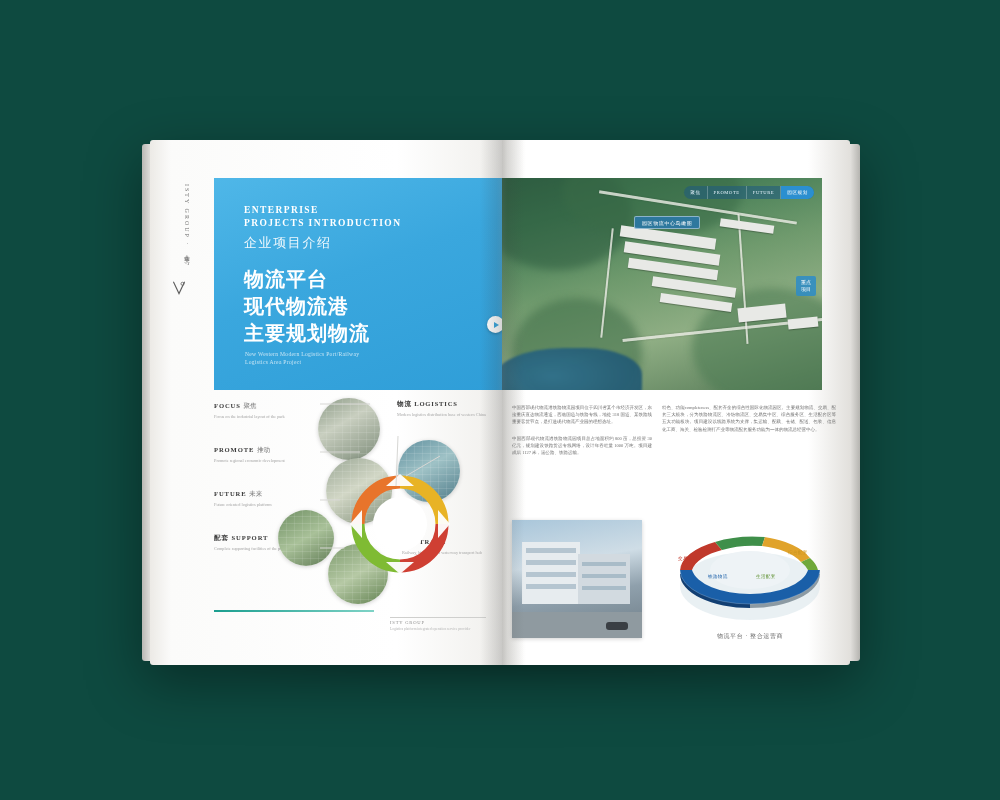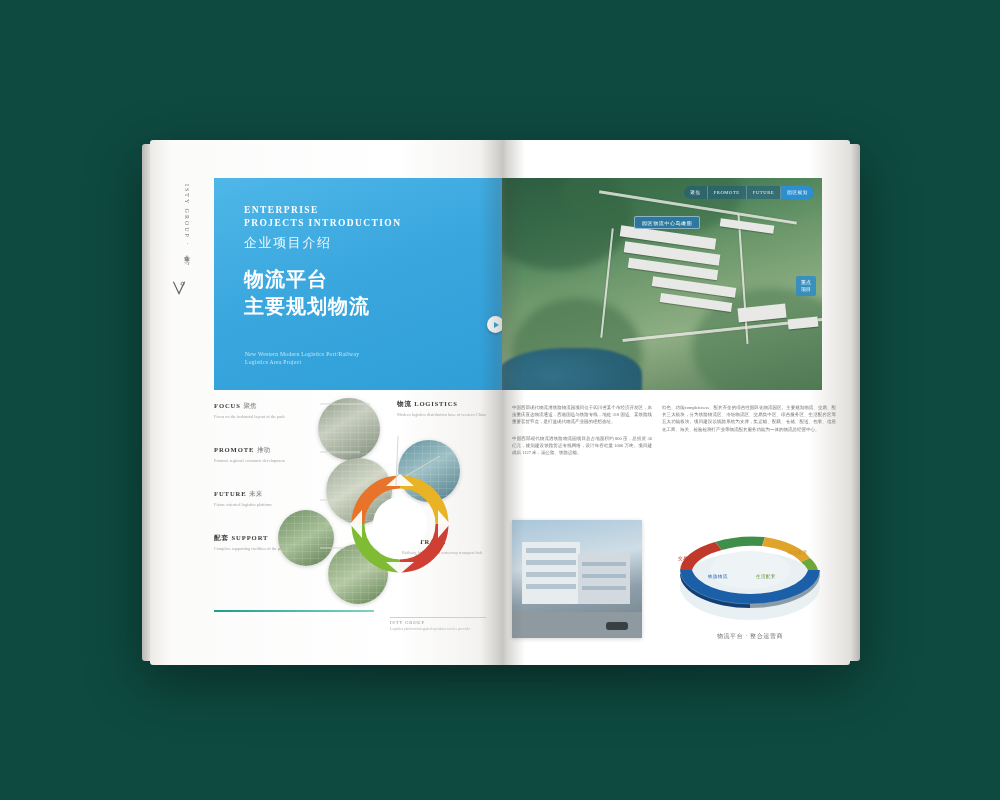--- a/index.html
+++ b/index.html
@@ -260,20 +260,21 @@
         </svg>
         <div class="vtext">ISTY GROUP · 企业 07</div>
       </div>
 
       <div class="hero">
         <div class="hero-kicker" style="white-space:pre-line">ENTERPRISE
 PROJECTS INTRODUCTION</div>
         <div class="hero-kicker-cn">企业项目介绍</div>
         <div class="hero-title">
           <div>物流平台</div>
+          <div>现代物流港</div>
           <div>主要规划物流</div>
         </div>
         <div class="hero-sub" style="white-space:pre-line">New Western Modern Logistics Port/Railway
 Logistics Area Project</div>
       </div>
       <div class="hero-play" style="left:337px;top:176px">
           <i></i>
         </div>
 
       <div class="l-labels">

